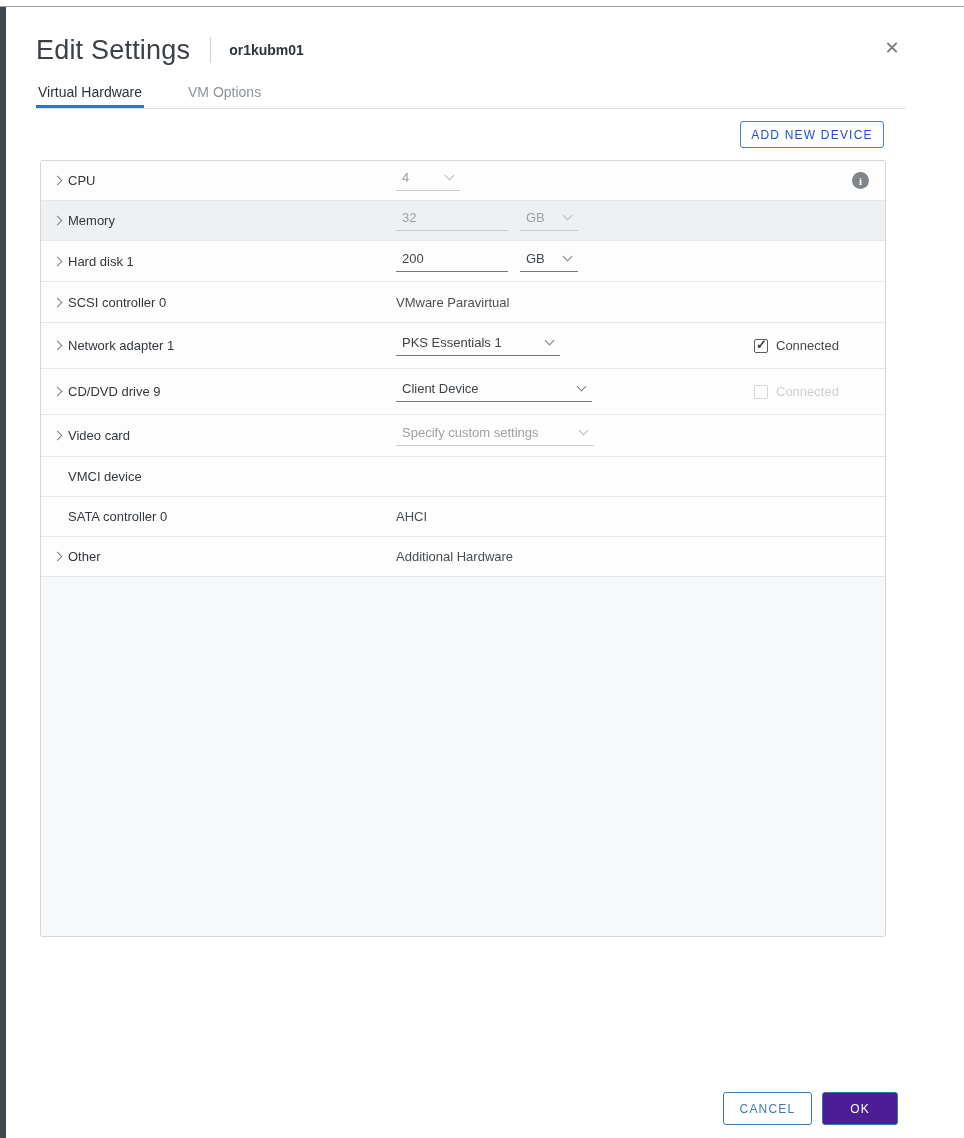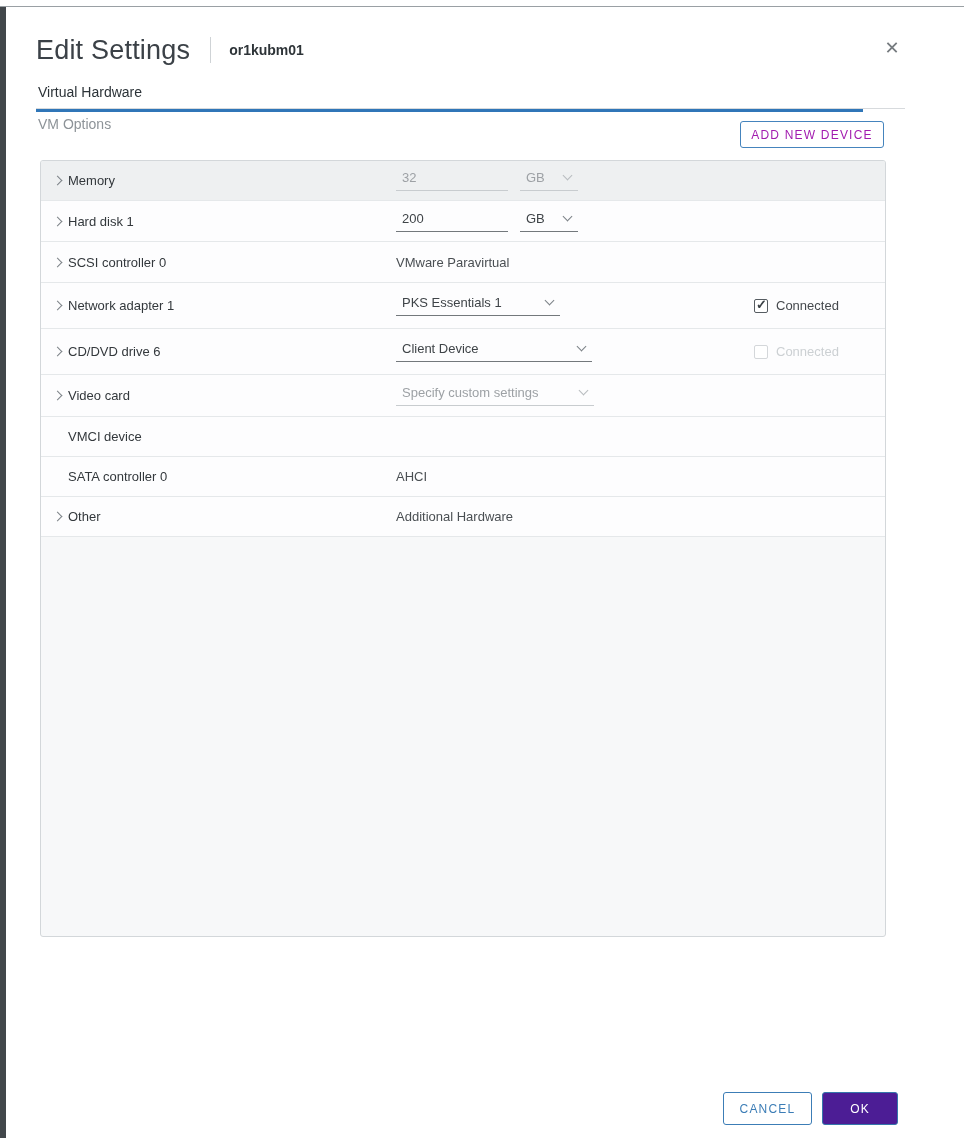--- a/index.html
+++ b/index.html
@@ -16,28 +16,28 @@
   .hdr { position:absolute; left:36px; top:30px; height:40px; display:flex; align-items:center; }
   .hdr-title { font-size:27px; font-weight:400; color:#3b4147; letter-spacing:0.2px; }
   .hdr-sep { width:1px; height:26px; background:#cfd3d6; margin:0 18px 0 20px; }
   .hdr-vm { font-size:14px; font-weight:700; color:#2e3438; }
   .close-btn { position:absolute; left:880px; top:36px; width:24px; height:24px;
                font-size:18px; color:#767b7f; display:flex; align-items:center; justify-content:center;
                cursor:pointer; }
 
   
   .tabs { position:absolute; left:36px; top:80px; width:869px; height:29px;
-          border-bottom:1px solid #d7dadd; display:flex;flex-direction:column; }
+          border-bottom:1px solid #d7dadd; display:flex; }
   .tab { font-size:14px; padding:4px 2px 9px 2px; margin-right:42px; color:#8d9398; cursor:pointer; }
   .tab.active { color:#2c3338; border-bottom:3px solid #3076b8; }
 
   
   .add-btn { position:absolute; left:740px; top:121px; width:144px; height:27px;
              border:1px solid #4584bd; border-radius:3px; background:#ffffff;
-             color:#a21caf; font-size:12px; font-weight:500; letter-spacing:1.2px;
+             color:#1d4ed8; font-size:12px; font-weight:500; letter-spacing:1.2px;
              display:flex; align-items:center; justify-content:center; cursor:pointer; }
 
   
   .panel { position:absolute; left:40px; top:160px; width:846px; height:777px;
            border:1px solid #d3d7da; border-radius:3px; background:#f7f8f9; overflow:hidden; }
   .row { position:relative; background:#fdfdfe; border-bottom:1px solid #e5e8ea;
          display:flex; align-items:center; }
   .row.hl { background:#eef0f1; }
   .row-label { position:absolute; left:27px; font-size:13px; color:#33383c; }
   .chev-right { position:absolute; left:13px; width:7px; height:7px;
@@ -108,20 +108,31 @@
 
   <div class="tabs">
     <div class="tab active">Virtual Hardware</div>
     <div class="tab">VM Options</div>
   </div>
 
   <div class="add-btn">ADD NEW DEVICE</div>
 
   <div class="panel">
 
+    <div class="row h40">
+      <span class="chev-right"></span>
+      <span class="row-label">CPU</span>
+      <span class="valcol">
+        <span class="ctl dis w-cpu">
+          <span class="v">4</span>
+          <span class="chev-down"></span>
+        </span>
+      </span>
+      <span class="info-icon">i</span>
+    </div>
 
     <div class="row hl h40">
       <span class="chev-right"></span>
       <span class="row-label">Memory</span>
       <span class="valcol">
         <span class="ctl dis w-num">
           <span class="v">32</span>
         </span>
         <span class="ctl dis w-unit unit">
           <span class="v">GB</span>
@@ -162,21 +173,21 @@
         </span>
       </span>
       <span class="cbox">
         <span class="cb checked"></span>
         <span class="cb-label">Connected</span>
       </span>
     </div>
 
     <div class="row h46">
       <span class="chev-right"></span>
-      <span class="row-label">CD/DVD drive 6</span>
+      <span class="row-label">CD/DVD drive 9</span>
       <span class="valcol">
         <span class="ctl w-cd">
           <span class="v">Client Device</span>
           <span class="chev-down"></span>
         </span>
       </span>
       <span class="cbox dis">
         <span class="cb"></span>
         <span class="cb-label">Connected</span>
       </span>

